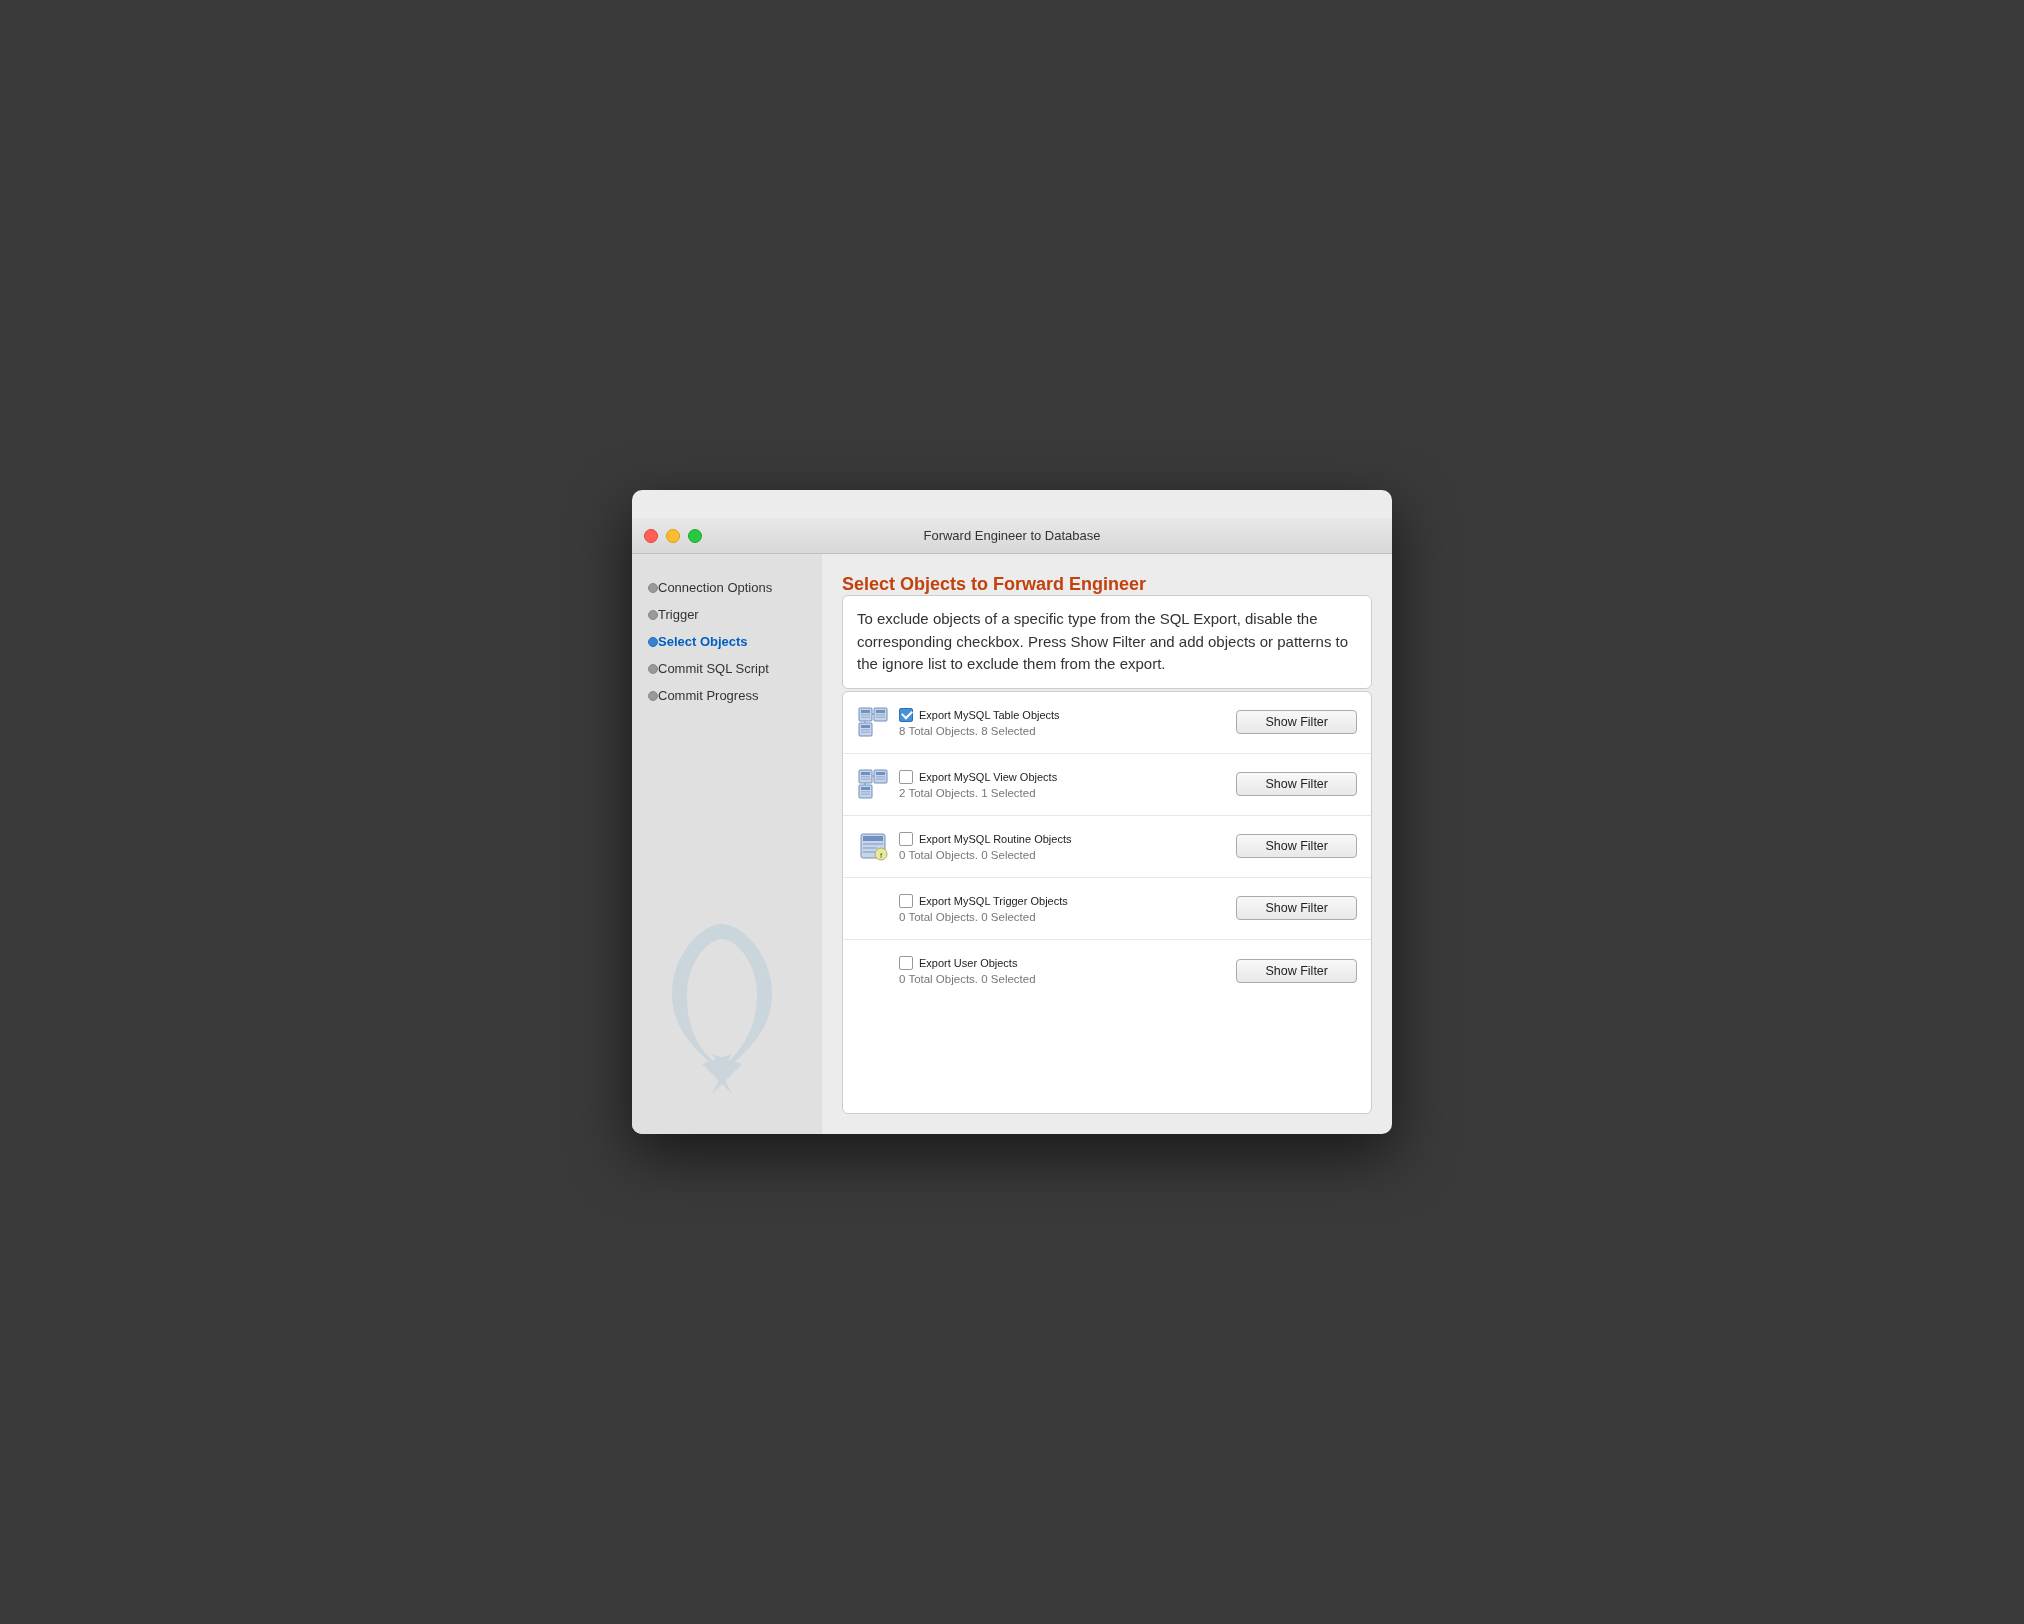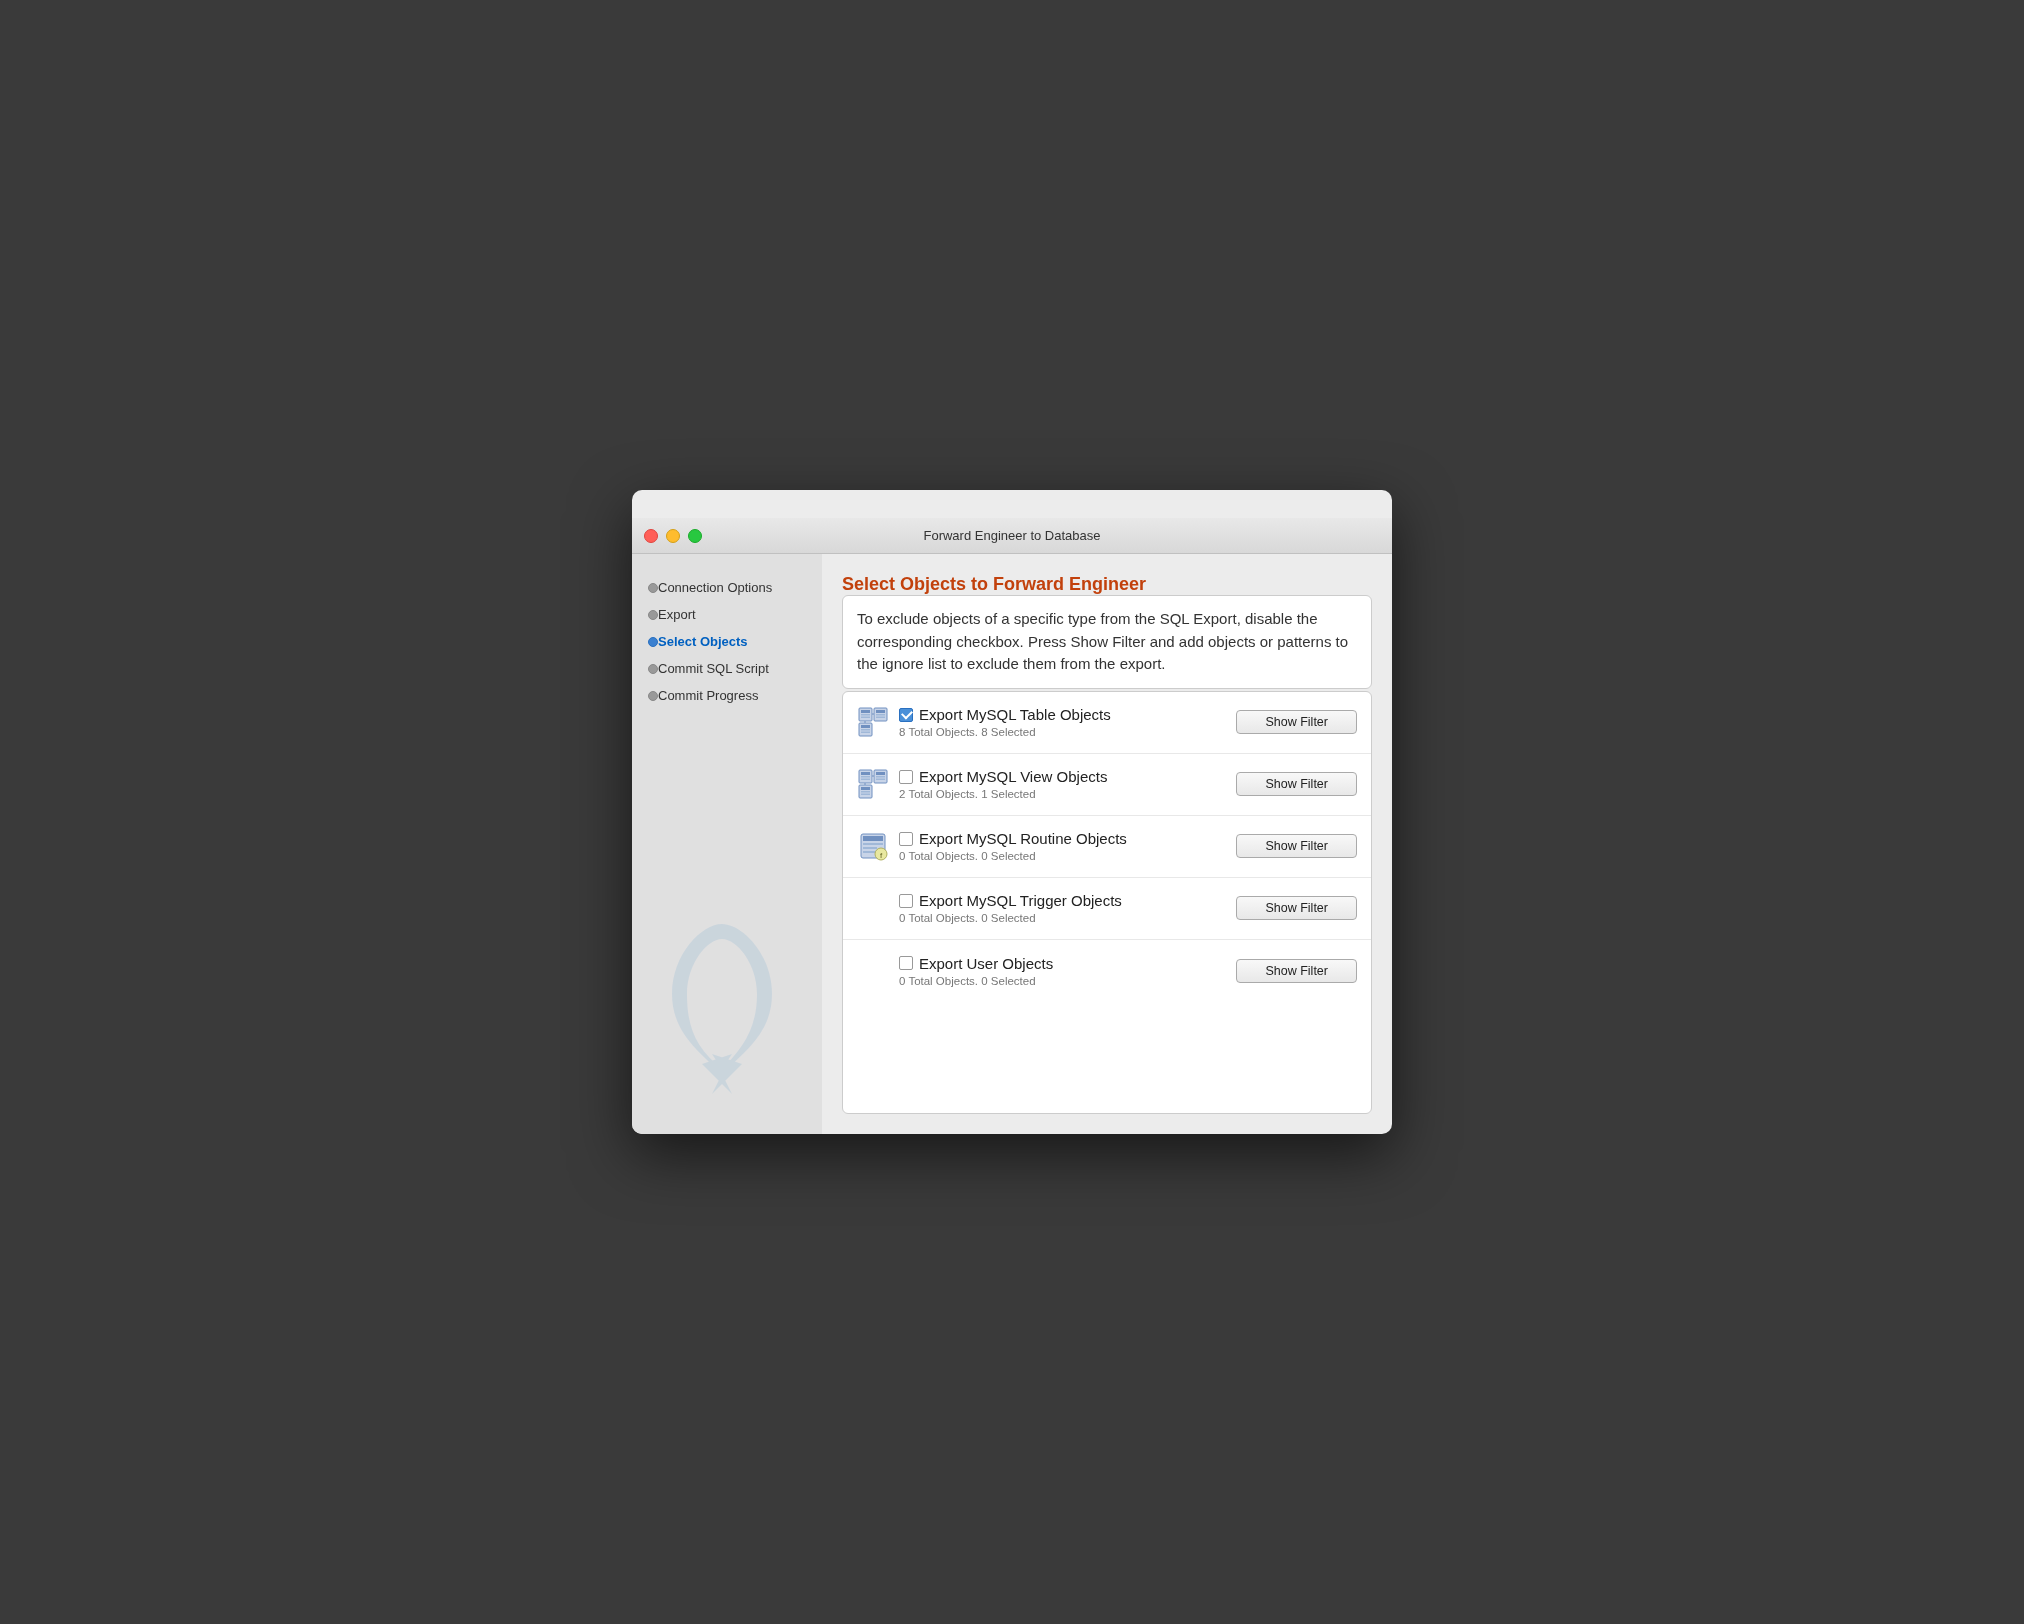--- a/index.html
+++ b/index.html
@@ -171,21 +171,21 @@
       gap: 3px;
     }
 
     .object-label-row {
       display: flex;
       align-items: center;
       gap: 6px;
     }
 
     .object-name {
-      font-size: 15px;
+      font-size: 11px;
       color: #222;
       font-weight: 500;
     }
 
     .object-count {
       font-size: 11.5px;
       color: #777;
     }
 
     .show-filter-btn {
@@ -274,21 +274,21 @@
           <path d="M80 10 C60 10, 30 40, 30 80 C30 120, 60 140, 80 160 L70 180 L100 150 L70 140 L80 155 C55 135, 45 115, 45 80 C45 50, 65 25, 80 25 C95 25, 115 50, 115 80 C115 115, 100 135, 80 155 L90 140 L60 150 L90 180 L80 160 C100 140, 130 120, 130 80 C130 40, 100 10, 80 10 Z"></path>
         </svg>
       </div>
 
       <div class="sidebar-item">
         <div class="sidebar-dot dot-gray"></div>
         <span>Connection Options</span>
       </div>
       <div class="sidebar-item">
         <div class="sidebar-dot dot-gray"></div>
-        <span>Export</span>
+        <span>Trigger</span>
       </div>
       <div class="sidebar-item active">
         <div class="sidebar-dot dot-blue"></div>
         <span>Select Objects</span>
       </div>
       <div class="sidebar-item">
         <div class="sidebar-dot dot-gray"></div>
         <span>Commit SQL Script</span>
       </div>
       <div class="sidebar-item">

